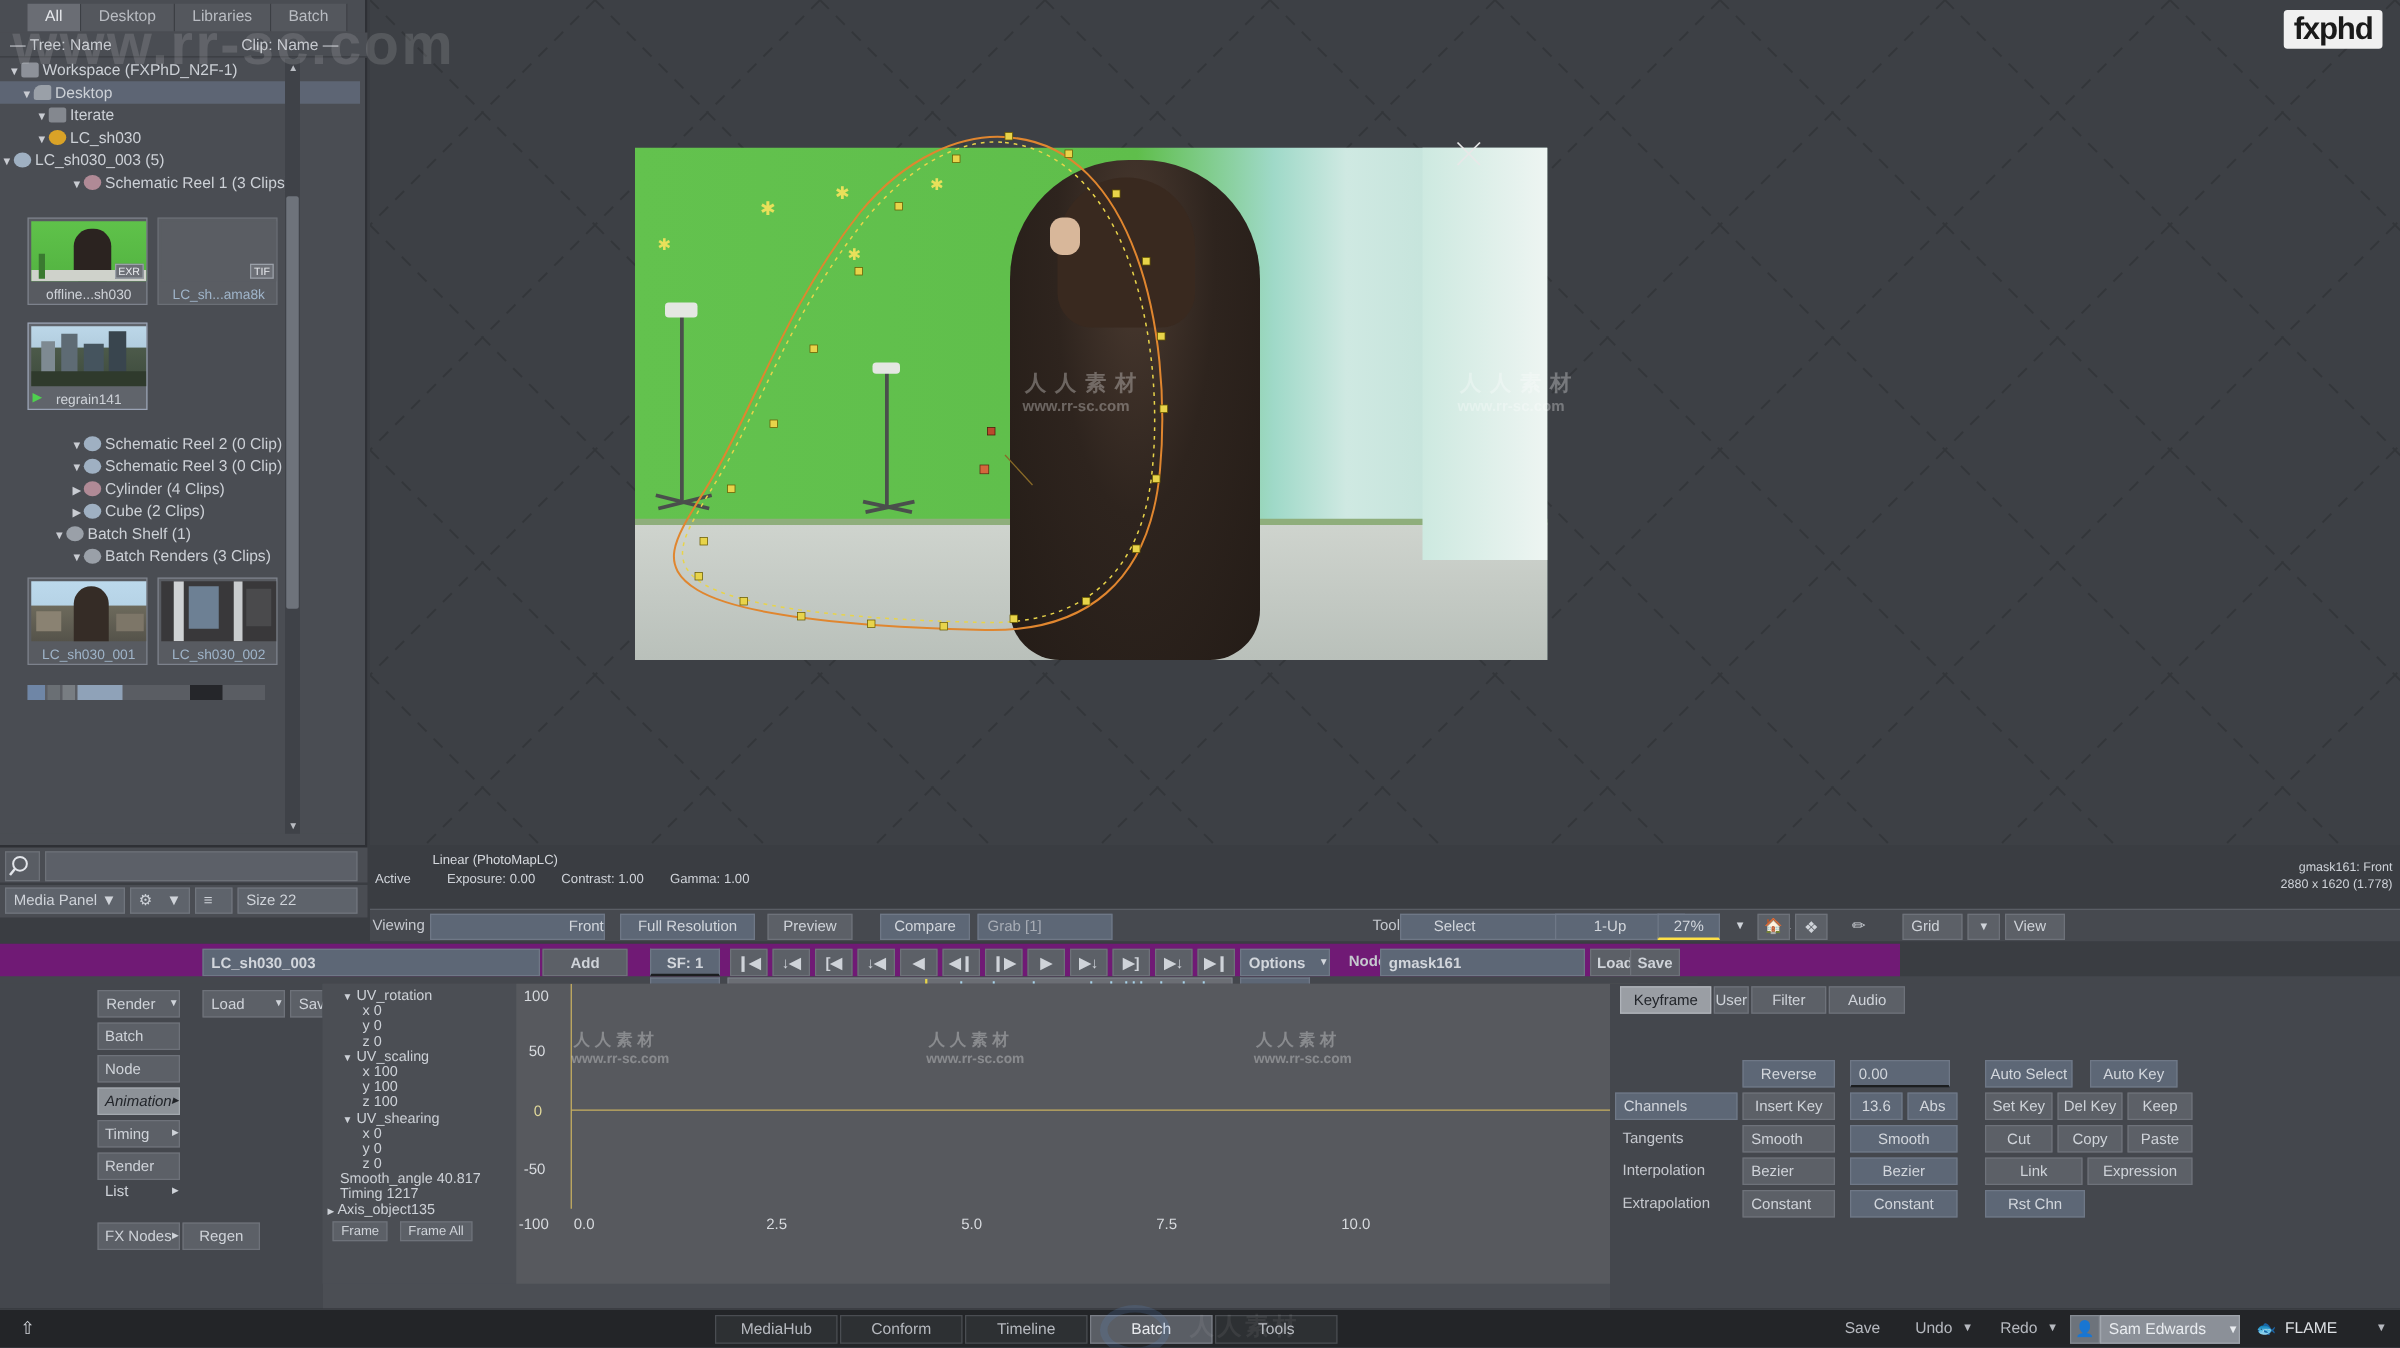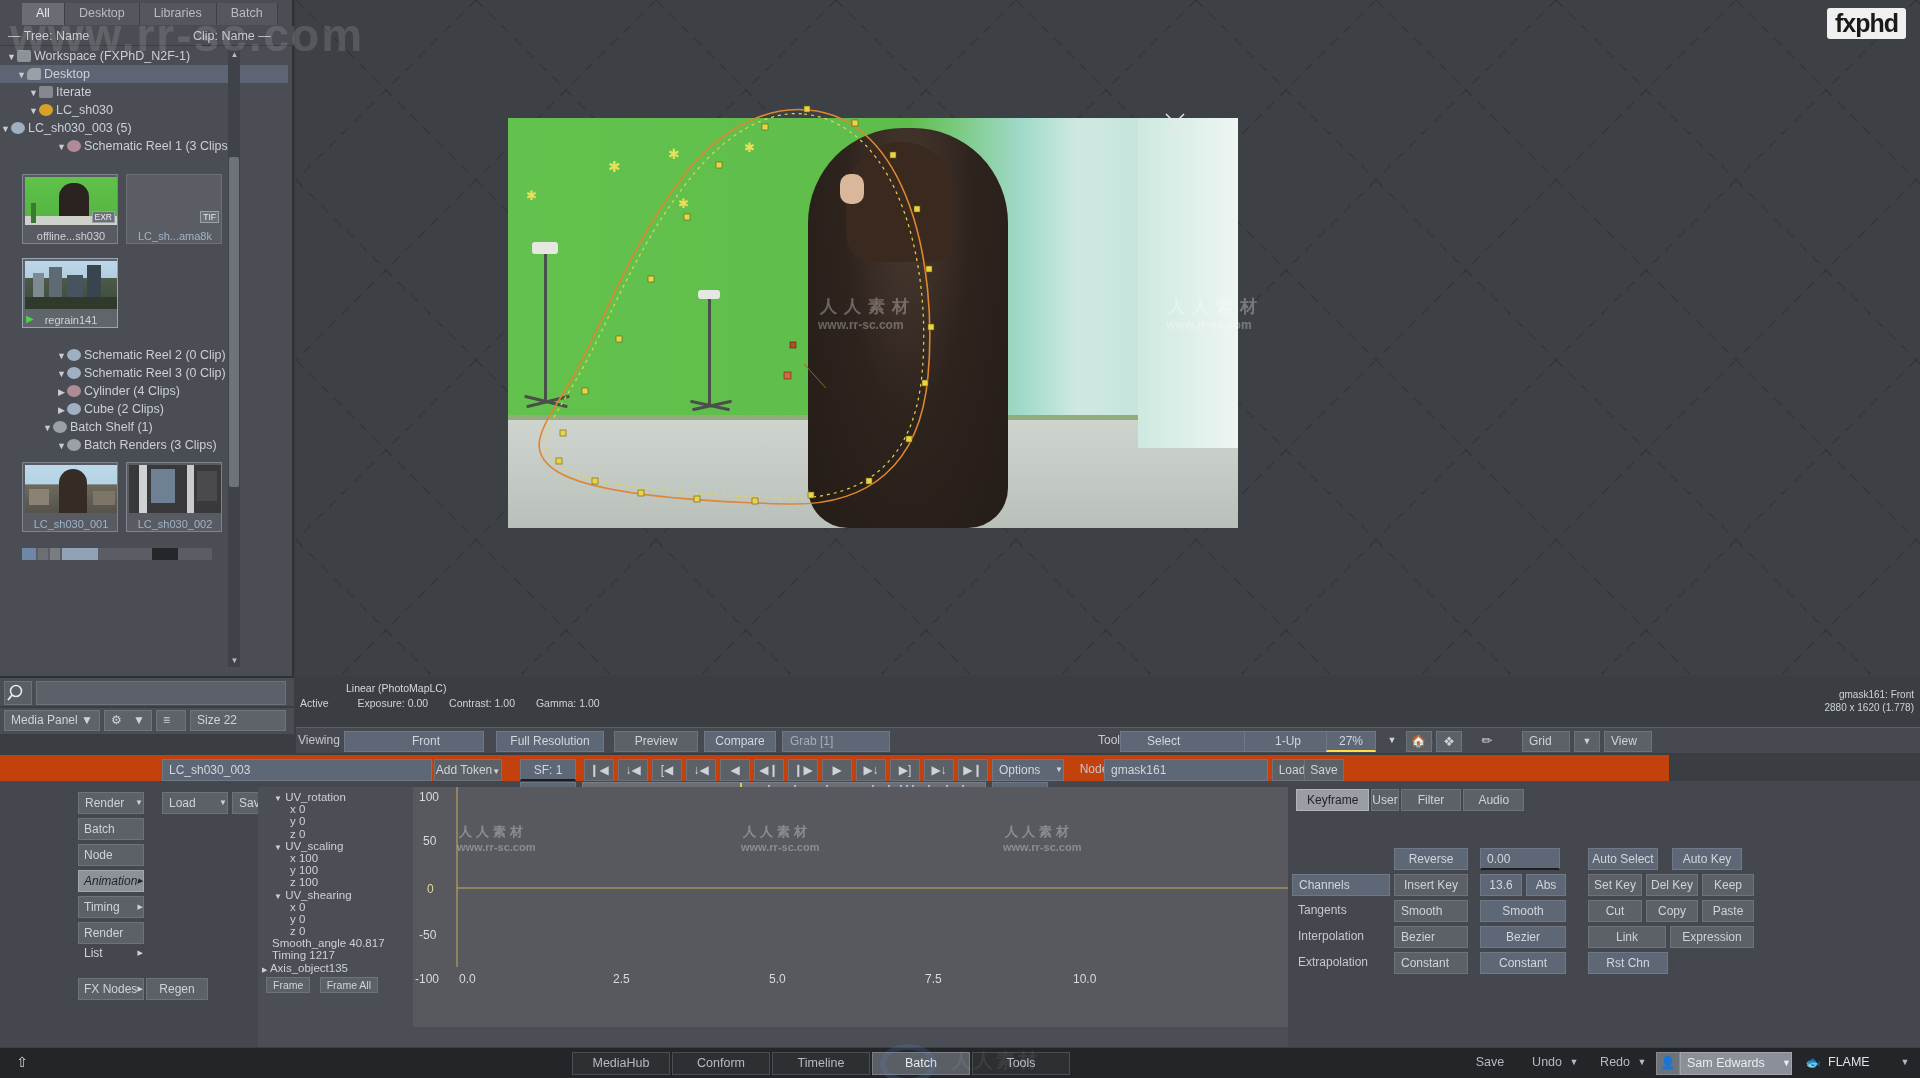--- a/index.html
+++ b/index.html
@@ -46,21 +46,21 @@
   #inforight { position:absolute; right:6px; top:688px; font-size:10px; color:#cfd3d9; text-align:right; line-height:13px; }
 
   
   #vtoolbar { position:absolute; left:296px; top:727px; width:1624px; height:26px; background:#46494f; border-top:1px solid #5a5e65;}
   .vb { position:absolute; top:3px; height:21px; line-height:19px; font-size:12px; text-align:center; }
   .btn-blue { background:#5d6776; border:1px solid #6f7887; color:#d2d6dc; }
   .btn-grey { background:#5c6067; border:1px solid #6e727a; color:#cfd3d9; }
   .lbl { color:#c5c8ce; background:transparent; border:none; }
 
   
-  #batchbar { position:absolute; left:0; top:755px; width:1669px; height:32px; background:#c2410c; }
+  #batchbar { position:absolute; left:0; top:755px; width:1520px; height:32px; background:#701a75;font-weight:bold; }
   #lowerleft { position:absolute; left:0; top:787px; width:258px; height:260px; background:#44474d; }
   #graphpanel { position:absolute; left:258px; top:787px; width:1100px; height:260px; background:#4b4e54;}
   #keypanel { position:absolute; left:1288px; top:787px; width:640px; height:260px; background:#44474d;}
 
   .bb { position:absolute; height:22px; line-height:20px; font-size:12px; text-align:center; }
 
   
   #channels { position:absolute; left:0px; top:0px; width:155px; height:240px; background:#4b4e54; overflow:hidden;}
   .ch { height:12.2px; line-height:12.2px; font-size:11.5px; color:#cdd1d7; white-space:nowrap;}
   #curve { position:absolute; left:155px; top:0; width:945px; height:240px; background:#57595e; }
@@ -296,23 +296,23 @@
   </div>
 
   <div id="inforight">
     <div>gmask161: Front</div>
     <div>2880 x 1620 (1.778)</div>
   </div>
 </div>
 
 <div id="vtoolbar">
   <span class="vb lbl" style="left:2px;width:50px;text-align:left;">Viewing</span>
-  <span class="vb btn-blue" style="left:48px;width:140px;text-align:center;padding-left:24px;">Front</span>
+  <span class="vb btn-blue" style="left:48px;width:140px;text-align:right;padding-left:24px;">Front</span>
   <span class="vb btn-blue" style="left:200px;width:108px;">Full Resolution</span>
-  <span class="vb btn-grey" style="left:318px;width:84px;">Preview</span>
+  <span class="vb btn-grey" style="left:318px;width:68px;">Preview</span>
   <span class="vb btn-blue" style="left:408px;width:72px;">Compare</span>
   <span class="vb btn-blue" style="left:486px;width:108px;text-align:left;padding-left:7px;color:#a8adb6;">Grab [1]</span>
 
   <span class="vb lbl" style="left:796px;width:40px;">Tools</span>
   <span class="vb btn-blue" style="left:824px;width:160px;text-align:left;padding-left:26px;">Select</span>
   <span class="abs" style="left:1128px;top:8px;color:#e6e8ec;font-size:11px;">➤</span>
 
   <span class="vb btn-blue" style="left:948px;width:104px;text-align:left;padding-left:30px;">1-Up</span>
   <span class="abs" style="left:1252px;top:9px;width:12px;height:9px;border:1.3px solid #cfd3d9;"></span>
 

